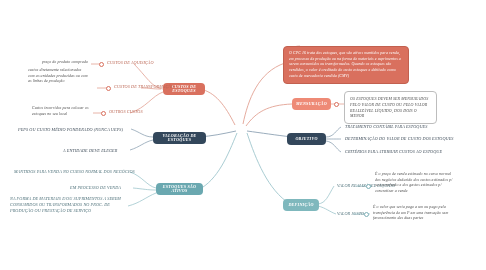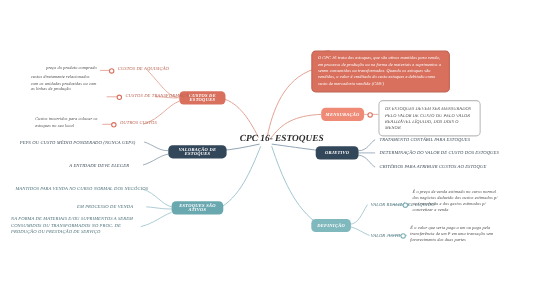--- a/index.html
+++ b/index.html
@@ -131,21 +131,20 @@
     </g>
 
     <g fill="none" stroke="#9fc6cd" stroke-width="0.8">
       <path d="M318,204 C326,203 328,196 334,186"></path>
       <path d="M318,206 C326,208 330,212 336,214"></path>
       <path d="M356,186 C362,186 366,186 372,186"></path>
       <path d="M353,214 C360,214 364,214 370,214"></path>
     </g>
   </svg>
 
-  <div class="center-title" style="left:218px;top:120px;font-size:8.5px;">CPC 16- ESTOQUES</div>
 
   <div class="node n-salmon" style="left:163px;top:83px;width:42px;height:12px;font-size:4.1px;padding:0 2px;">CUSTOS DE ESTOQUES</div>
 
   <div class="dot dot-sal" style="left:99px;top:61.5px;"></div>
   <div class="leaf leaf-sal" style="left:107px;top:60px;font-size:4.2px;white-space:nowrap;">CUSTOS DE AQUISIÇÃO</div>
   <div class="leaf" style="left:30px;top:60px;width:58px;font-size:3.9px;text-align:right;">preço do produto comprado</div>
 
   <div class="dot dot-sal" style="left:106px;top:85.5px;"></div>
   <div class="leaf leaf-sal" style="left:114px;top:84px;font-size:4.2px;white-space:nowrap;">CUSTOS DE TRANSFORMAÇÃO</div>
   <div class="leaf" style="left:28px;top:68px;width:60px;font-size:3.9px;">custos diretamente relacionados com as unidades produzidas ou com as linhas de produção</div>

